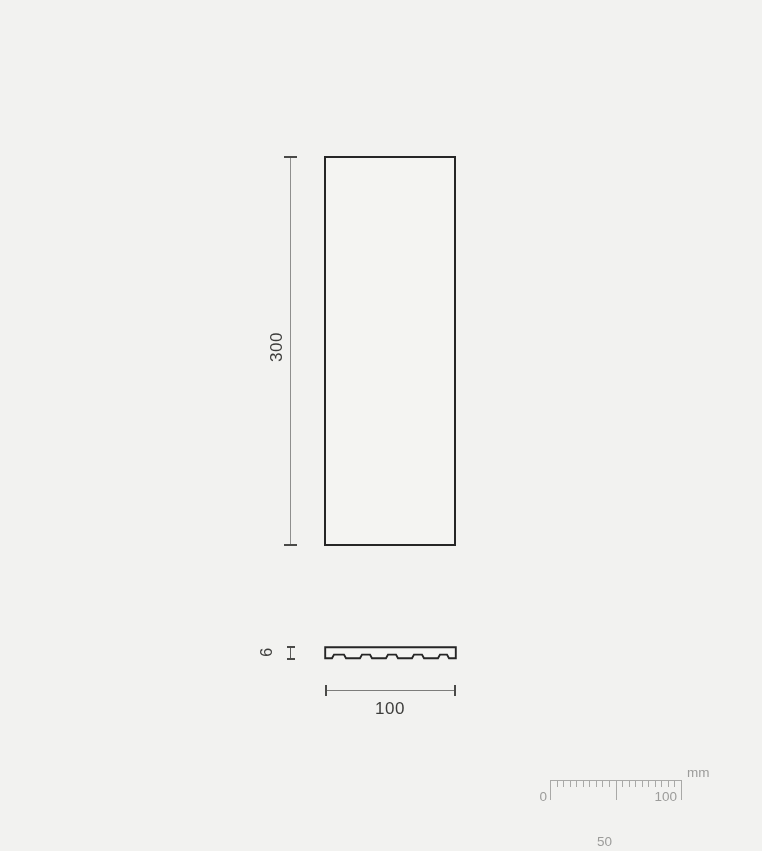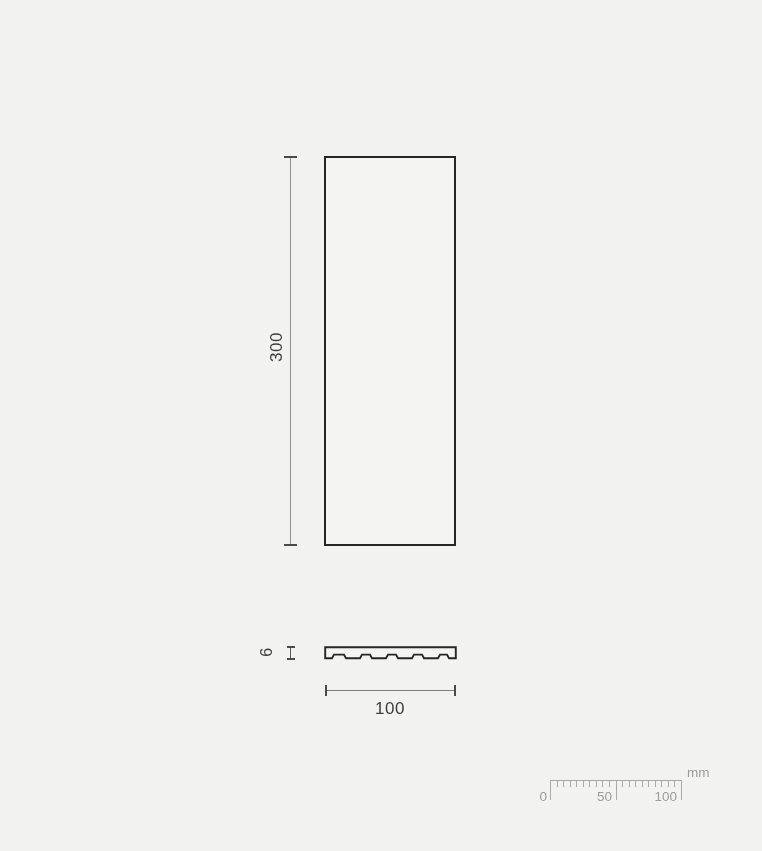--- a/index.html
+++ b/index.html
@@ -129,18 +129,18 @@
         <div class="ruler-tick" style="left: 635.15px; top: 780px; height: 7px;"></div>
         <div class="ruler-tick" style="left: 641.7px; top: 780px; height: 7px;"></div>
         <div class="ruler-tick" style="left: 648.25px; top: 780px; height: 7px;"></div>
         <div class="ruler-tick" style="left: 654.8px; top: 780px; height: 7px;"></div>
         <div class="ruler-tick" style="left: 661.35px; top: 780px; height: 7px;"></div>
         <div class="ruler-tick" style="left: 667.9px; top: 780px; height: 7px;"></div>
         <div class="ruler-tick" style="left: 674.45px; top: 780px; height: 7px;"></div>
         <div class="ruler-tick" style="left: 681px; top: 780px; height: 20px;"></div>
       </div>
     <div class="ruler-label right-anchor" style="left:547px; top:789px;">0</div>
-    <div class="ruler-label right-anchor" style="left:612px; top:789px;">50</div>
+    <div class="ruler-label right-anchor" style="left:612px; top:834px;">50</div>
     <div class="ruler-label right-anchor" style="left:677px; top:789px;">100</div>
     <div class="ruler-label" style="left:687px; top:765px;">mm</div>
   </div>
 
 </div>
 
 </body></html>

